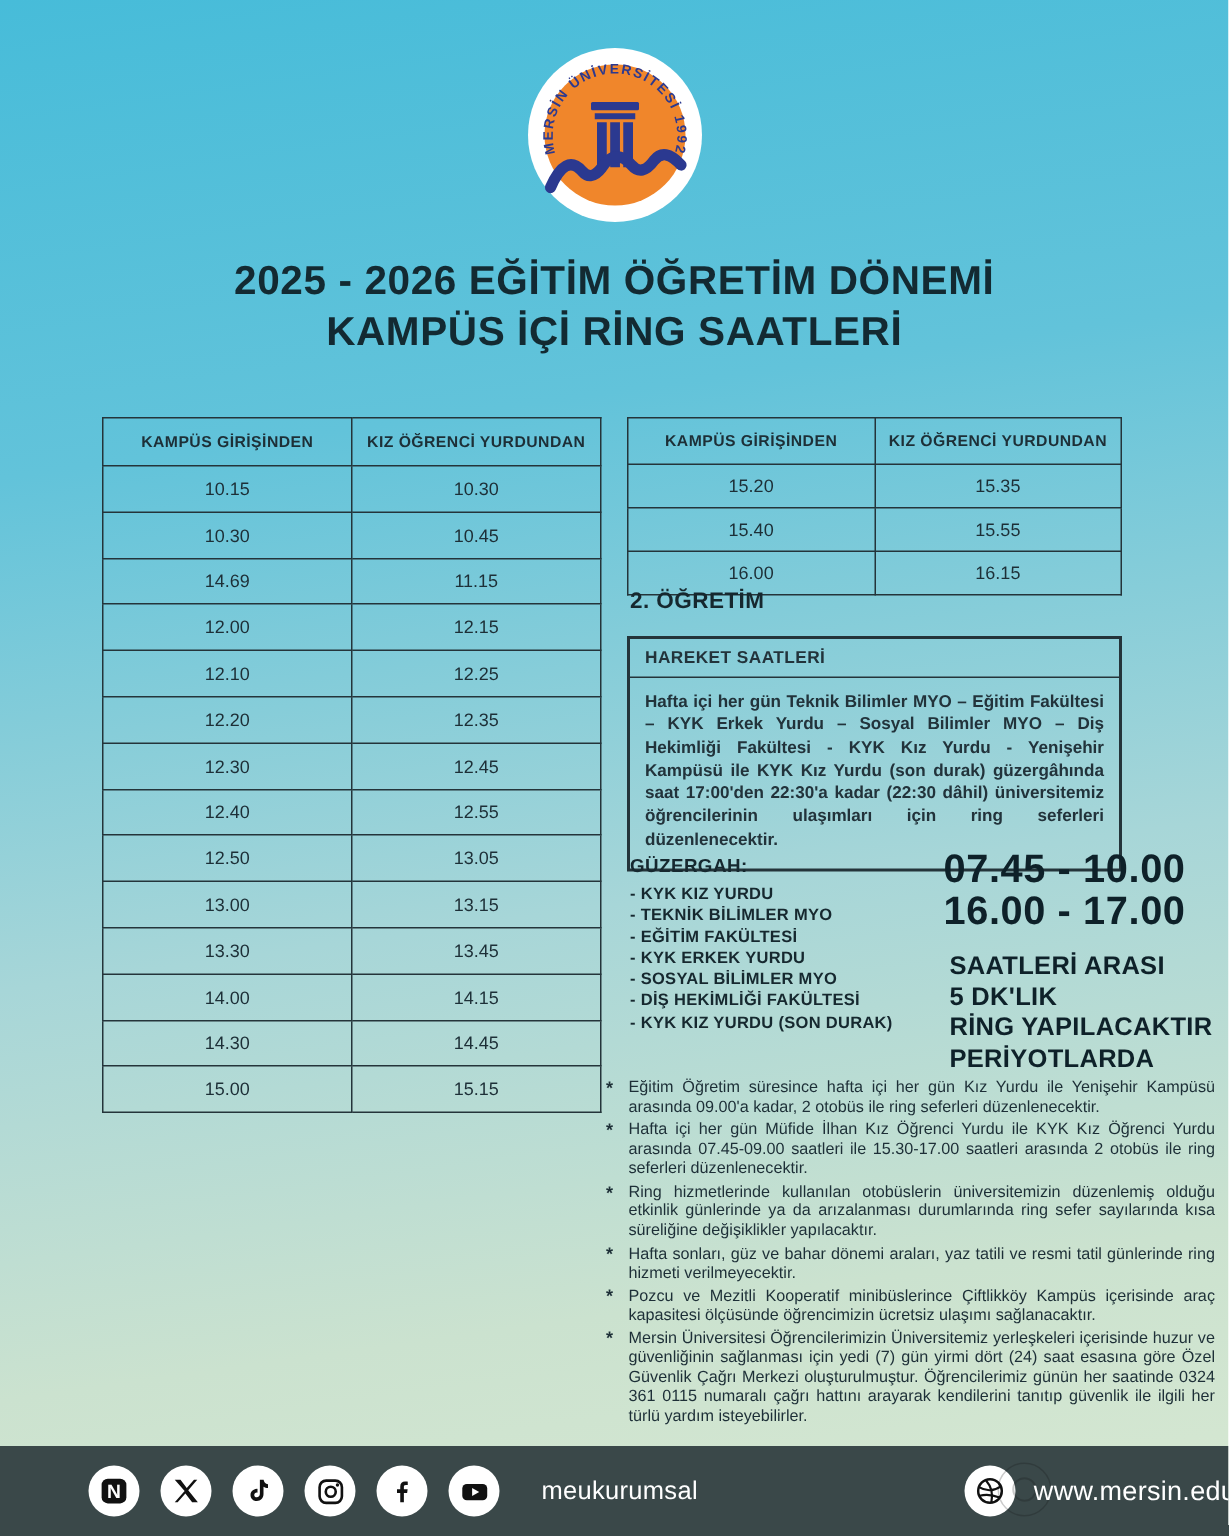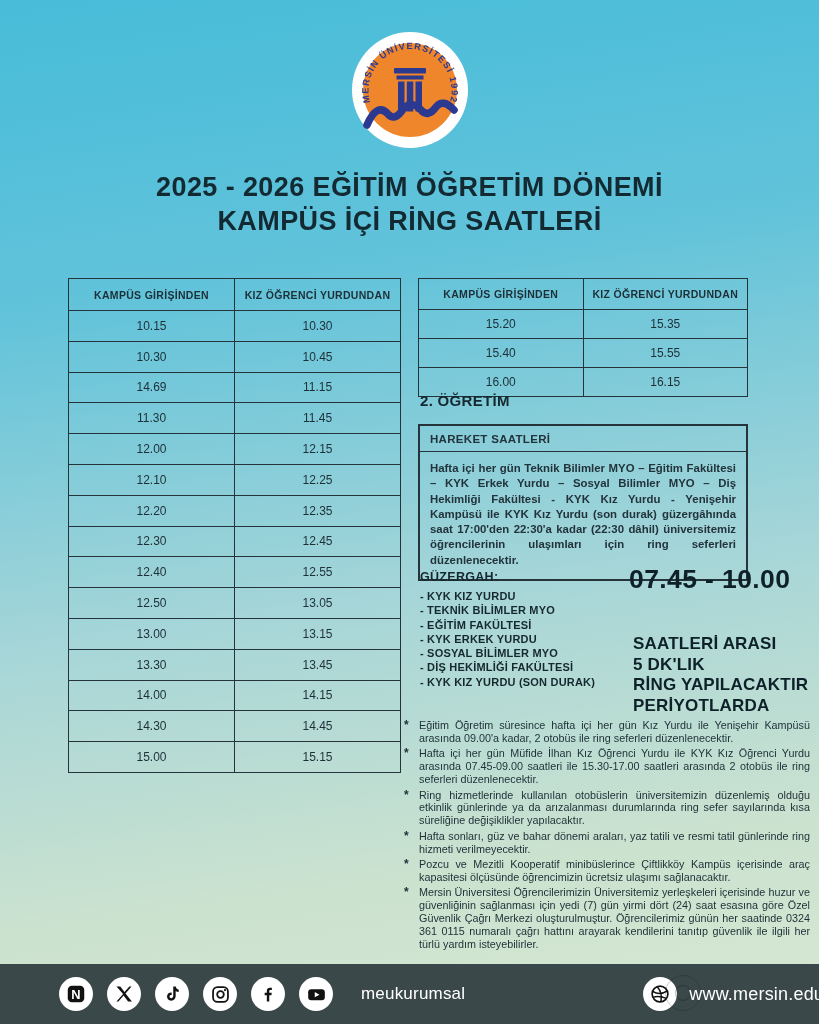--- a/index.html
+++ b/index.html
@@ -134,24 +134,20 @@
         </tr>
         <tr>
           <td>10.30</td>
           <td>10.45</td>
         </tr>
         <tr>
           <td>14.69</td>
           <td>11.15</td>
         </tr>
         <tr>
-          <td>11.30</td>
-          <td>11.45</td>
-        </tr>
-        <tr>
           <td>12.00</td>
           <td>12.15</td>
         </tr>
         <tr>
           <td>12.10</td>
           <td>12.25</td>
         </tr>
         <tr>
           <td>12.20</td>
           <td>12.35</td>
@@ -229,20 +225,21 @@
         <li>- EĞİTİM FAKÜLTESİ</li>
         <li>- KYK ERKEK YURDU</li>
         <li>- SOSYAL BİLİMLER MYO</li>
         <li>- DİŞ HEKİMLİĞİ FAKÜLTESİ</li>
         <li>- KYK KIZ YURDU (SON DURAK)</li>
       </ul>
   </div>
 
   <div class="peak-times">
     <div>07.45 - 10.00</div>
+    <div>16.00 - 17.00</div>
   </div>
   <div class="period-note">
     <div>SAATLERİ ARASI</div>
     <div>5 DK'LIK</div>
     <div>RİNG YAPILACAKTIR</div>
     <div>PERİYOTLARDA</div>
   </div>
 
   <div class="footnotes" id="footnotes">
       <div class="fn">

